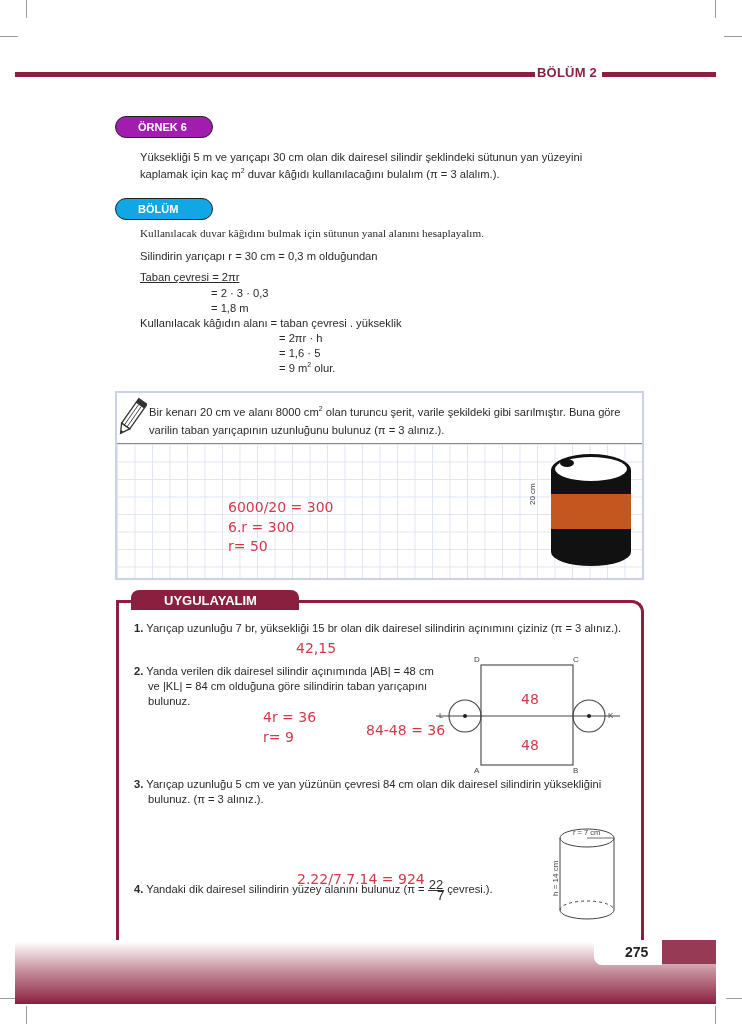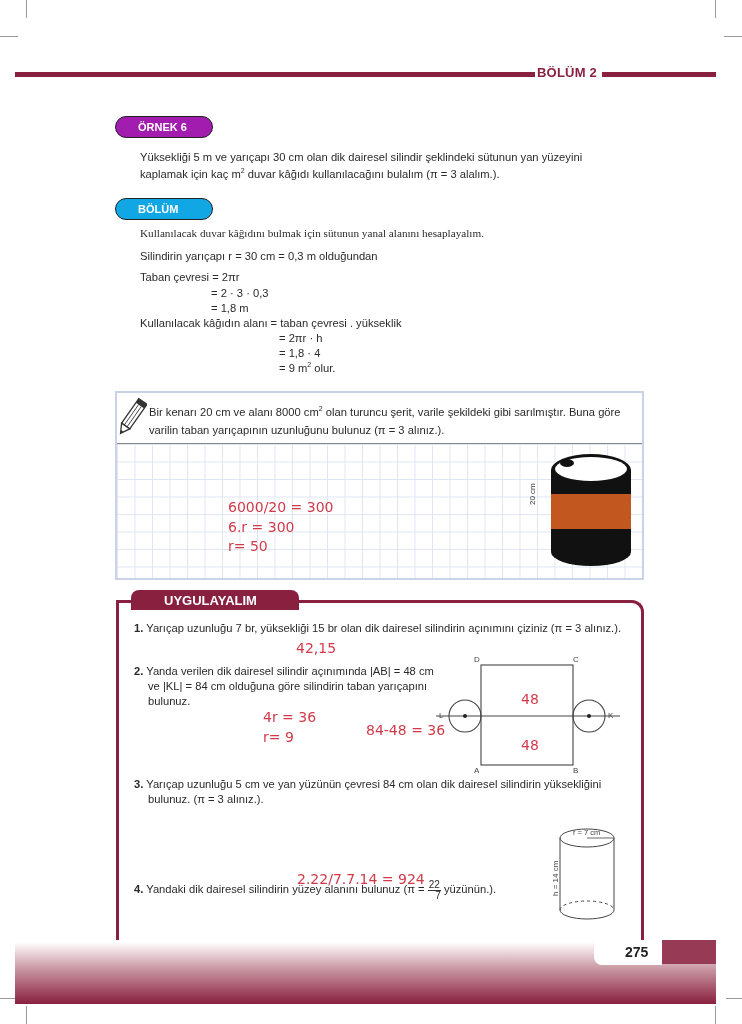--- a/index.html
+++ b/index.html
@@ -51,26 +51,26 @@
 <div class="t" style="left:140px;top:148px;">Yüksekliği 5 m ve yarıçapı 30 cm olan dik dairesel silindir şeklindeki sütunun yan yüzeyini</div>
 <div class="t" style="left:140px;top:165px;">
   <span>kaplamak için kaç m</span><sup>2</sup><span> duvar kâğıdı kullanılacağını bulalım (π = 3 alalım.).</span>
 </div>
 
 <div class="pill pill-blue" style="left:115px;top:198px;width:98px;height:22px;">
   <span>BÖLÜM</span>
 </div>
 <div class="t" style="left:140px;top:224px;font-family:Liberation Serif, serif;">Kullanılacak duvar kâğıdını bulmak için sütunun yanal alanını hesaplayalım.</div>
 <div class="t" style="left:140px;top:247px;">Silindirin yarıçapı r = 30 cm = 0,3 m olduğundan</div>
-<div class="t" style="left:140px;top:268px;">Taban çevresi = 2πr</div>
+<div class="t" style="left:140px;top:268px;text-decoration:underline;">Taban çevresi = 2πr</div>
 <div class="tsm" style="left:211px;top:286px;">= 2 · 3 · 0,3</div>
 <div class="tsm" style="left:211px;top:301px;">= 1,8 m</div>
 <div class="tsm" style="left:140px;top:316px;">Kullanılacak  kâğıdın alanı = taban çevresi .  yükseklik</div>
 <div class="tsm" style="left:279px;top:331px;">= 2πr · h</div>
-<div class="tsm" style="left:279px;top:346px;">= 1,8 · 4</div>
+<div class="tsm" style="left:279px;top:346px;">= 1,6 · 5</div>
 <div class="tsm" style="left:279px;top:361px;">
   <span>= 9 m</span><sup>2</sup><span> olur.</span>
 </div>
 
 <div class="grid-box">
   <div class="grid"></div>
 </div>
 <svg class="abs" style="left:117px;top:396px;" width="30" height="42" viewBox="0 0 30 42">
   <g transform="rotate(35 15 21)">
     <rect x="10" y="2" width="10" height="30" fill="#fff" stroke="#333" stroke-width="1.3"></rect>
@@ -136,24 +136,24 @@
 <div class="abs" style="left:573px;top:766px;font-size:8px;color:#444;">B</div>
 <div class="abs red" style="left:521px;top:691px;font-size:14px;">48</div>
 <div class="abs red" style="left:521px;top:737px;font-size:14px;">48</div>
 
 <div class="t" style="left:134px;top:775px;">
   <b>3.</b><span> Yarıçap uzunluğu 5 cm ve yan yüzünün çevresi 84 cm olan dik dairesel silindirin yüksekliğini</span>
 </div>
 <div class="t" style="left:148px;top:790px;">bulunuz. (π = 3 alınız.).</div>
 
 <div class="t" style="left:134px;top:832px;margin-top:48px;">
-  <b>4.</b><span> Yandaki dik dairesel silindirin yüzey alanını bulunuz  (π = </span><span style="display:inline-block;vertical-align:middle;text-align:right;font-size:10px;line-height:10px;">
+  <b>4.</b><span> Yandaki dik dairesel silindirin yüzey alanını bulunuz  (π = </span><span style="display:inline-block;vertical-align:middle;text-align:right;font-size:13px;line-height:10px;">
     <span style="display:block;border-bottom:1px solid #333;padding:0 1px;">22</span>
     <span style="display:block;">7</span>
-  </span><span> yüzünün.).</span>
+  </span><span> çevresi.).</span>
 </div>
 <div class="abs red" style="left:297px;top:871px;font-size:14px;">2.22/7.7.14 = 924</div>
 
 <svg class="abs" style="left:556px;top:826px;" width="64" height="98" viewBox="0 0 64 98">
   <ellipse cx="31" cy="12" rx="27" ry="9" fill="#fff" stroke="#444" stroke-width="1"></ellipse>
   <line x1="4" y1="12" x2="4" y2="84" stroke="#444" stroke-width="1"></line>
   <line x1="58" y1="12" x2="58" y2="84" stroke="#444" stroke-width="1"></line>
   <path d="M4 84 A27 9 0 0 0 58 84" fill="none" stroke="#444" stroke-width="1"></path>
   <path d="M4 84 A27 9 0 0 1 58 84" fill="none" stroke="#444" stroke-width="1" stroke-dasharray="3,3"></path>
   <line x1="31" y1="12" x2="57" y2="12" stroke="#444" stroke-width="0.8"></line>

